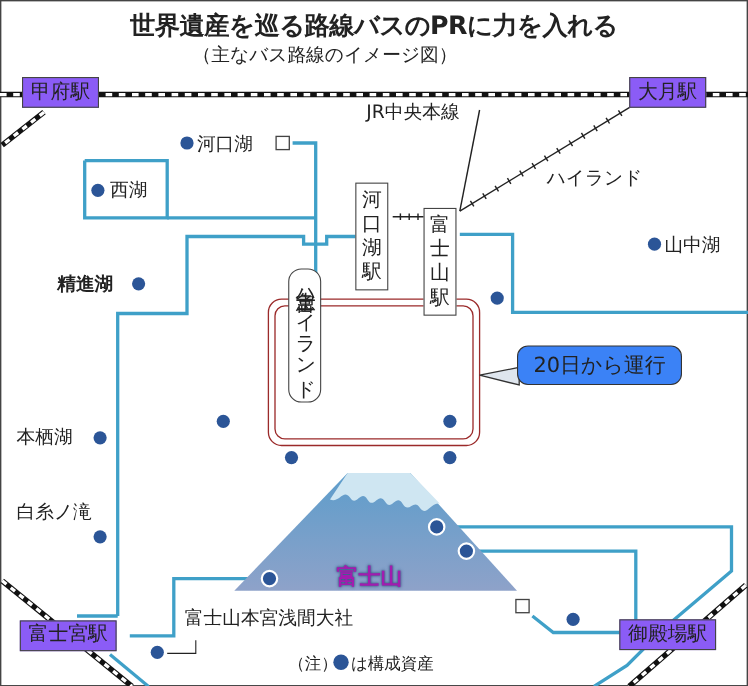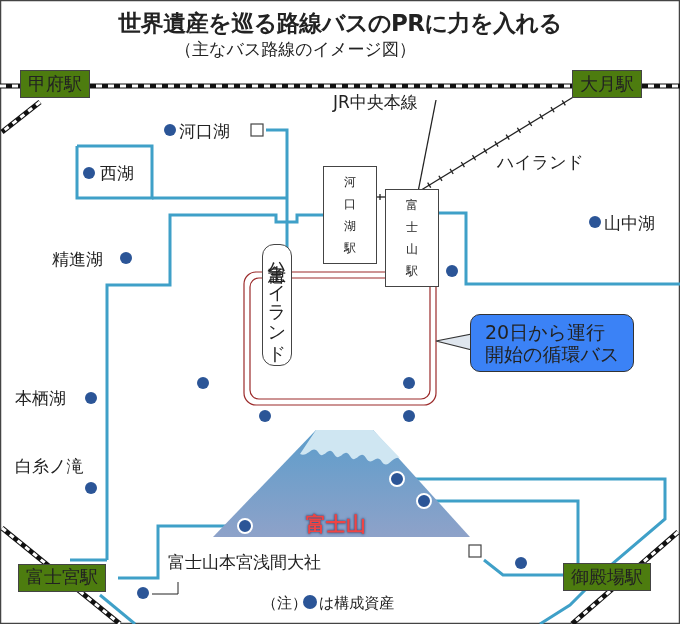--- a/index.html
+++ b/index.html
@@ -3,26 +3,26 @@
 <meta charset="utf-8">
 <style>
   html, body { margin:0; padding:0; background:#fff; }
   body { width:680px; height:624px; position:relative; overflow:hidden;
          font-family:"DejaVu Sans", sans-serif; color:#222; }
   #frame { position:absolute; left:0; top:0; width:680px; height:624px; }
   .abs { position:absolute; white-space:nowrap; }
   .title { left:0; width:680px; top:8px; text-align:center; font-size:23px; font-weight:bold; letter-spacing:-0.5px; }
   .subtitle { left:0; width:591px; top:38px; text-align:center; font-size:17px; }
   .lbl { font-size:17px; line-height:20px; }
-  .stbox { background:#4d7c0f; border:1.5px solid #444; font-size:18px; padding:2px 7px; line-height:22px; }
-  .vbox { background:#fff; border:1.5px solid #444; font-size:12px; width:22px; text-align:center; line-height:22px; padding:4px 15px; white-space:normal; word-break:break-all; }
+  .stbox { background:#8b5cf6; border:1.5px solid #444; font-size:18px; padding:2px 7px; line-height:22px; }
+  .vbox { background:#fff; border:1.5px solid #444; font-size:18px; width:22px; text-align:center; line-height:22px; padding:4px 3px; white-space:normal; word-break:break-all; }
   .hl-box { background:#fff; border:1.5px solid #444; border-radius:12px; font-size:18px; line-height:20px; padding:6px 4px;
             writing-mode:vertical-rl; }
   .callout { background:#3b82f6; border:1.5px solid #333; border-radius:10px; font-size:19px; line-height:22px; padding:6px 14px; }
-  .fuji-label { font-size:20px; font-weight:bold; color:#ef4444; text-shadow:0 0 3px #3a5a86, 0 0 2px #3a5a86; }
+  .fuji-label { font-size:20px; font-weight:bold; color:#a21caf; text-shadow:0 0 3px #3a5a86, 0 0 2px #3a5a86; }
 </style>
 </head>
 <body>
 
 <svg id="frame" width="680" height="624" viewBox="0 0 680 624">
   <defs>
     <linearGradient id="fujiGrad" x1="0" y1="0" x2="0" y2="1">
       <stop offset="0" stop-color="#5d9dcb"></stop>
       <stop offset="1" stop-color="#8ea2c9"></stop>
     </linearGradient>
@@ -148,26 +148,25 @@
 
 <div class="abs stbox" style="left:18px;top:564px;font-family:Liberation Mono, monospace;">富士宮駅</div>
 <div class="abs stbox" style="left:563px;top:563px;">御殿場駅</div>
 
 <div class="abs hl-box" style="left:262px;top:244px;height:108px;">
   <span>富士急</span><span>ハイランド</span>
 </div>
 
 <div class="abs callout" style="left:470px;top:314px;">
   <div>20日から運行</div>
-  <div>開始の循環バス</div>
 </div>
 
 <div class="abs lbl" style="left:179px;top:121px;">河口湖</div>
 <div class="abs lbl" style="left:100px;top:163px;">西湖</div>
-<div class="abs lbl" style="left:52px;top:249px;">精進湖</div>
+<div class="abs lbl" style="left:52px;top:249px;font-weight:bold;">精進湖</div>
 <div class="abs lbl" style="left:604px;top:213px;">山中湖</div>
 <div class="abs lbl" style="left:15px;top:388px;">本栖湖</div>
 <div class="abs lbl" style="left:15px;top:456px;">白糸ノ滝</div>
 <div class="abs lbl" style="left:168px;top:552px;">富士山本宮浅間大社</div>
 
 <div class="abs fuji-label" style="left:306px;top:511px;">富士山</div>
 
 <div class="abs lbl" style="left:262px;top:593px;font-size:15px;">（注）</div>
 <div class="abs lbl" style="left:319px;top:593px;font-size:15px;">は構成資産</div>
 

